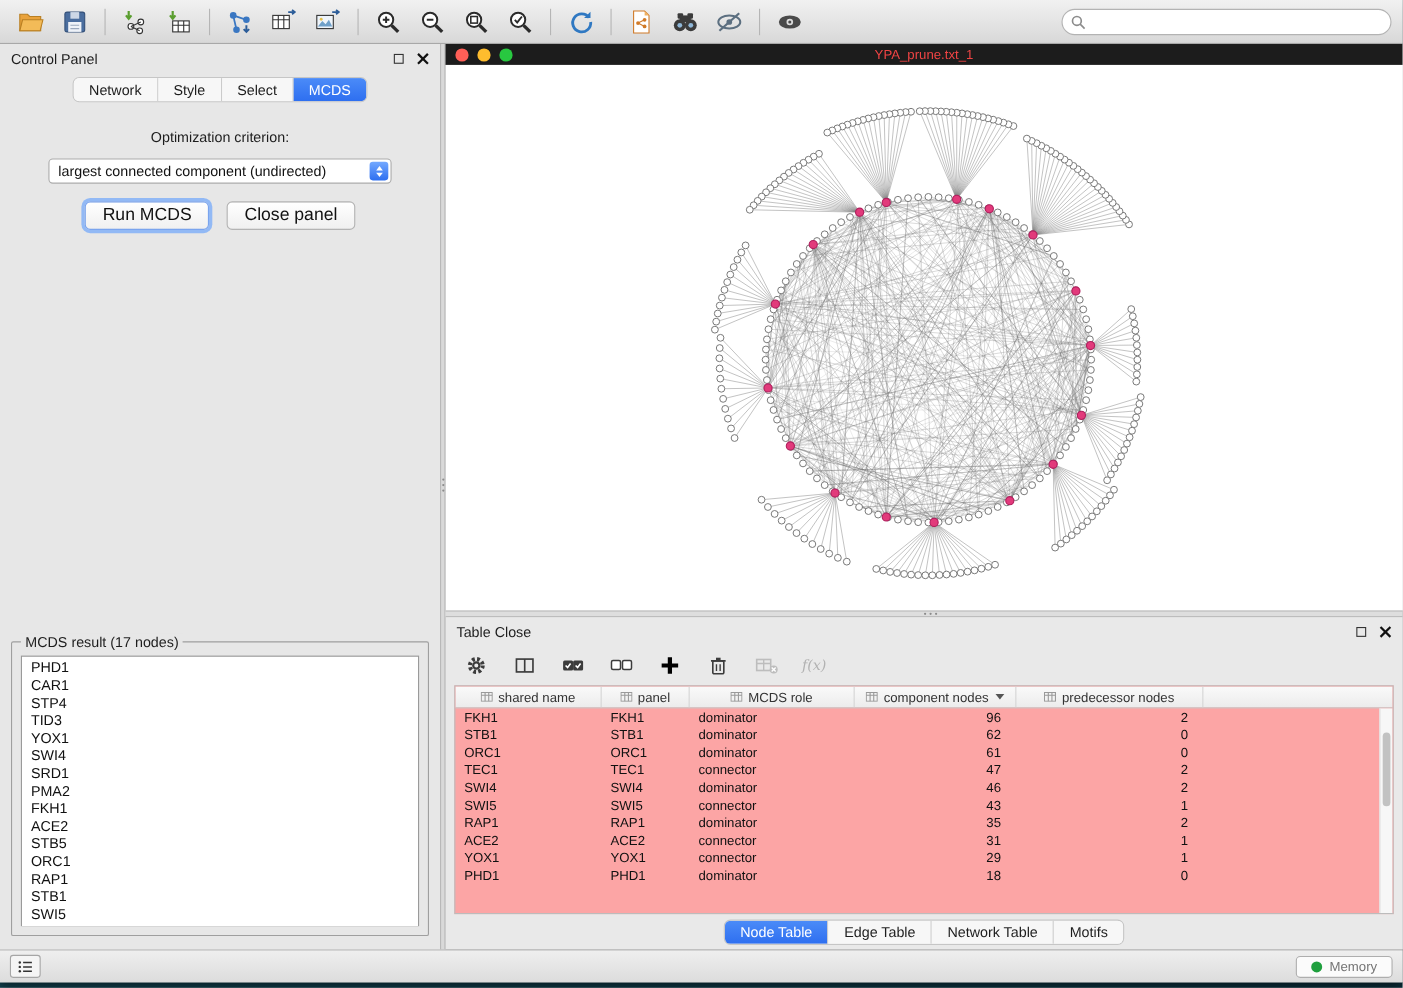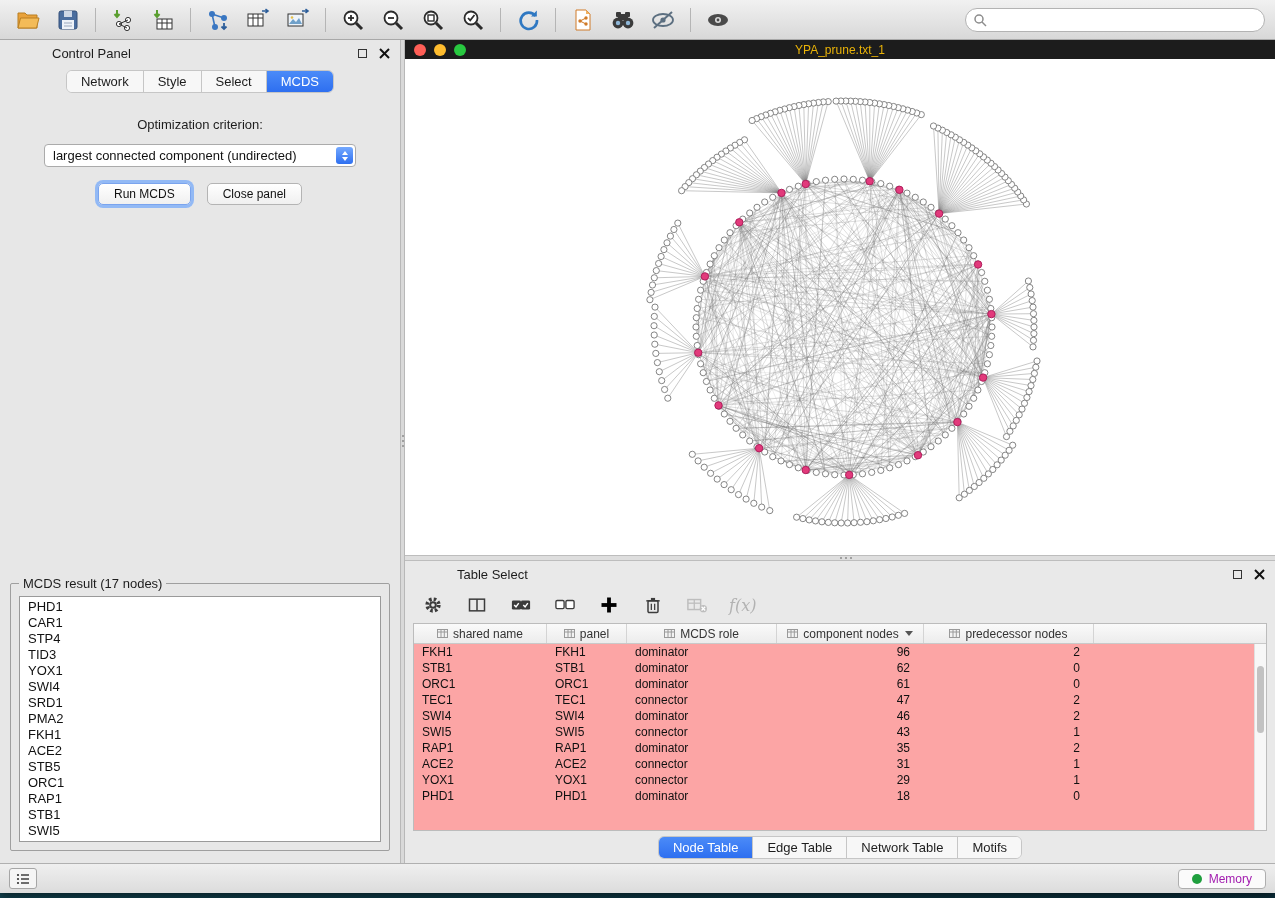--- a/index.html
+++ b/index.html
@@ -32,21 +32,21 @@
   }
 
   
   .main { flex: 1; display: flex; min-height: 0; }
 
   
   .control-panel {
     width: 400px; flex: 0 0 400px; background: #e7e7e7;
     display: flex; flex-direction: column; position: relative;
   }
-  .panel-header { height: 26px; flex: 0 0 26px; display: flex; align-items: center; padding: 0 10px; font-size: 13px; color: #1d1d1d; margin-left: 42px; }
+  .panel-header { height: 26px; flex: 0 0 26px; display: flex; align-items: center; padding: 0 10px; font-size: 13px; color: #1d1d1d; }
   .hdr-icons { margin-left: auto; display: flex; gap: 12px; align-items: center; }
   .float-box { width: 9px; height: 9px; border: 1.4px solid #333; }
 
   .cp-tabs-row { display: flex; justify-content: center; padding: 4px 0 6px; }
   .seg { display: flex; background: #f7f7f7; border: 1px solid #c6c6c6; border-radius: 6px; overflow: hidden; }
   .seg .tab { padding: 3px 14px; font-size: 13px; color: #1d1d1d; border-right: 1px solid #c6c6c6; background: #f7f7f7; white-space: nowrap; }
   .seg .tab:last-child { border-right: none; }
   .seg .tab.active { background: linear-gradient(#4b8bf8, #2e6ff0); color: #fff; }
 
   .cp-body { flex: 1; display: flex; flex-direction: column; align-items: center; padding: 8px 10px 12px; min-height: 0; }
@@ -58,21 +58,21 @@
   .stepper {
     position: absolute; right: 2px; top: 2px; bottom: 2px; width: 17px; border-radius: 3px;
     background: linear-gradient(#74a9ff, #2e6ff0);
     display: flex; flex-direction: column; align-items: center; justify-content: center;
   }
   .tri-up { width: 0; height: 0; border-left: 3.5px solid transparent; border-right: 3.5px solid transparent; border-bottom: 4px solid #fff; margin-bottom: 2px; }
   .tri-down { width: 0; height: 0; border-left: 3.5px solid transparent; border-right: 3.5px solid transparent; border-top: 4px solid #fff; }
   .btn-row { display: flex; gap: 16px; margin-top: 16px; }
   .btn {
     background: linear-gradient(#ffffff, #f0f0f0); border: 1px solid #b4b4b4; border-radius: 5px;
-    padding: 3px 15px; font-size: 12px; color: #111; cursor: default;
+    padding: 3px 15px; font-size: 16px; color: #111; cursor: default;
   }
   .btn.focused { box-shadow: 0 0 0 3px rgba(90,155,255,.6); border-color: #7aa4ee; }
 
   .mcds-fieldset {
     margin-top: auto; width: 100%; height: 268px; border: 1px solid #9f9f9f; border-radius: 2px;
     position: relative; padding: 12px 8px 8px;
   }
   .mcds-legend { position: absolute; top: -8px; left: 8px; background: #e7e7e7; padding: 0 4px; font-size: 13px; color: #1d1d1d; }
   .mcds-list { width: 100%; height: 100%; background: #fff; border: 1px solid #9a9a9a; overflow-y: auto; list-style: none; padding: 2px 0; }
   .mcds-list li { font-size: 13px; line-height: 16px; padding: 0 8px; color: #111; }
@@ -83,45 +83,45 @@
   .h-split { height: 6px; flex: 0 0 6px; background: #dedede; border-top: 1px solid #bdbdbd; border-bottom: 1px solid #bdbdbd; position: relative; }
   .h-split .dots { position: absolute; left: 50%; top: 1px; width: 2px; height: 2px; background: #8b8b8b; border-radius: 50%; box-shadow: 5px 0 0 #8b8b8b, 10px 0 0 #8b8b8b; }
 
   
   .right-col { flex: 1; display: flex; flex-direction: column; min-width: 0; background: #e3e3e3; }
   .network-window { height: 515px; flex: 0 0 515px; display: flex; flex-direction: column; background: #fff; }
   .net-titlebar { height: 19px; flex: 0 0 19px; background: #1c1c1c; position: relative; display: flex; align-items: center; }
   .lights { display: flex; gap: 8px; margin-left: 9px; z-index: 2; }
   .light { width: 12px; height: 12px; border-radius: 50%; }
   .light.red { background: #ff5f57; } .light.yellow { background: #febc2e; } .light.green { background: #28c840; }
-  .net-title { position: absolute; left: 0; right: 0; text-align: center; color: #eab308; font-size: 12px; }
+  .net-title { position: absolute; left: 0; right: 0; text-align: center; color: #ef4444; font-size: 12px; }
   #graph { display: block; width: 100%; height: 496px; background: #fff; }
 
   
   .table-panel { flex: 1; background: #e9e9e9; display: flex; flex-direction: column; min-height: 0; }
   .tp-toolbar { height: 36px; flex: 0 0 36px; display: flex; align-items: center; gap: 20px; padding: 0 16px; }
   .tp-ico { display: flex; align-items: center; justify-content: center; width: 24px; height: 24px; }
-  .fx-label { font-family: "DejaVu Serif", serif; font-style: italic; font-size: 16px; color: #b2b2b2; }
+  .fx-label { font-family: "DejaVu Serif", serif; font-style: italic; font-size: 13px; color: #b2b2b2; }
   .tbl { flex: 1; margin: 0 8px; background: #fca5a5; border: 1px solid #bcbcbc; position: relative; overflow: hidden; display: flex; flex-direction: column; min-height: 0; }
   .tbl-head { display: flex; height: 20px; flex: 0 0 20px; background: linear-gradient(#fafafa, #ececec); border-bottom: 1px solid #c9c9c9; font-size: 12px; color: #333; }
   .th { display: flex; align-items: center; justify-content: center; gap: 5px; border-right: 1px solid #d4d4d4; overflow: hidden; white-space: nowrap; }
   .th.fill { flex: 1; border-right: none; }
   .chev { width: 0; height: 0; border-left: 4px solid transparent; border-right: 4px solid transparent; border-top: 5px solid #555; margin-left: 1px; }
   .tbl-body { flex: 1; overflow: hidden; font-size: 12px; color: #111; }
   .tr { display: flex; height: 16px; align-items: center; }
   .td { padding: 0 8px; overflow: hidden; white-space: nowrap; }
   .td.num { text-align: right; padding-right: 14px; }
   .vscroll { position: absolute; right: 0; top: 20px; bottom: 0; width: 12px; background: #f7f7f7; border-left: 1px solid #e0e0e0; }
   .vthumb { position: absolute; left: 2px; right: 2px; top: 12%; height: 36%; background: #c2c2c2; border-radius: 5px; }
   .tp-tabs-row { height: 32px; flex: 0 0 32px; display: flex; align-items: center; justify-content: center; }
 
   
   .statusbar { height: 30px; flex: 0 0 30px; background: linear-gradient(#efefef, #dcdcdc); border-top: 1px solid #b0b0b0; display: flex; align-items: center; padding: 0 9px; }
   .menu-btn { width: 28px; height: 21px; border: 1px solid #a6a6a6; border-radius: 3px; background: #f5f5f5; display: flex; align-items: center; justify-content: center; }
-  .memory-btn { margin-left: auto; display: flex; align-items: center; gap: 7px; border: 1px solid #aeaeae; border-radius: 4px; background: #fbfbfb; padding: 2px 13px; font-size: 12px; color: #a21caf; text-align: center; }
+  .memory-btn { margin-left: auto; display: flex; align-items: center; gap: 7px; border: 1px solid #aeaeae; border-radius: 4px; background: #fbfbfb; padding: 2px 13px; font-size: 12px; color: #737373; text-align: center; }
   .green-dot { width: 10px; height: 10px; border-radius: 50%; background: #1f9f3e; }
 </style>
 </head>
 <body>
 
 <div class="app">
 
   <div class="toolbar">
     <div class="tb-btn">
       <svg width="24" height="24" viewBox="0 0 24 24">
@@ -1288,21 +1288,21 @@
             <circle cx="312.5" cy="346.4" r="3.7" fill="#e23a7b" stroke="#b01e5d" stroke-width="1"></circle>
           </svg>
       </div>
 
       <div class="h-split">
           <span class="dots"></span>
         </div>
 
       <div class="table-panel">
         <div class="panel-header">
-          <span>Table Select</span>
+          <span>Table Close</span>
           <span class="hdr-icons">
             <span class="float-box"></span>
             <svg width="11" height="11" viewBox="0 0 11 11">
                 <line x1="1" y1="1" x2="10" y2="10" stroke="#111" stroke-width="2"></line>
                 <line x1="10" y1="1" x2="1" y2="10" stroke="#111" stroke-width="2"></line>
               </svg>
           </span>
         </div>
         <div class="tp-toolbar">
           <span class="tp-ico">

